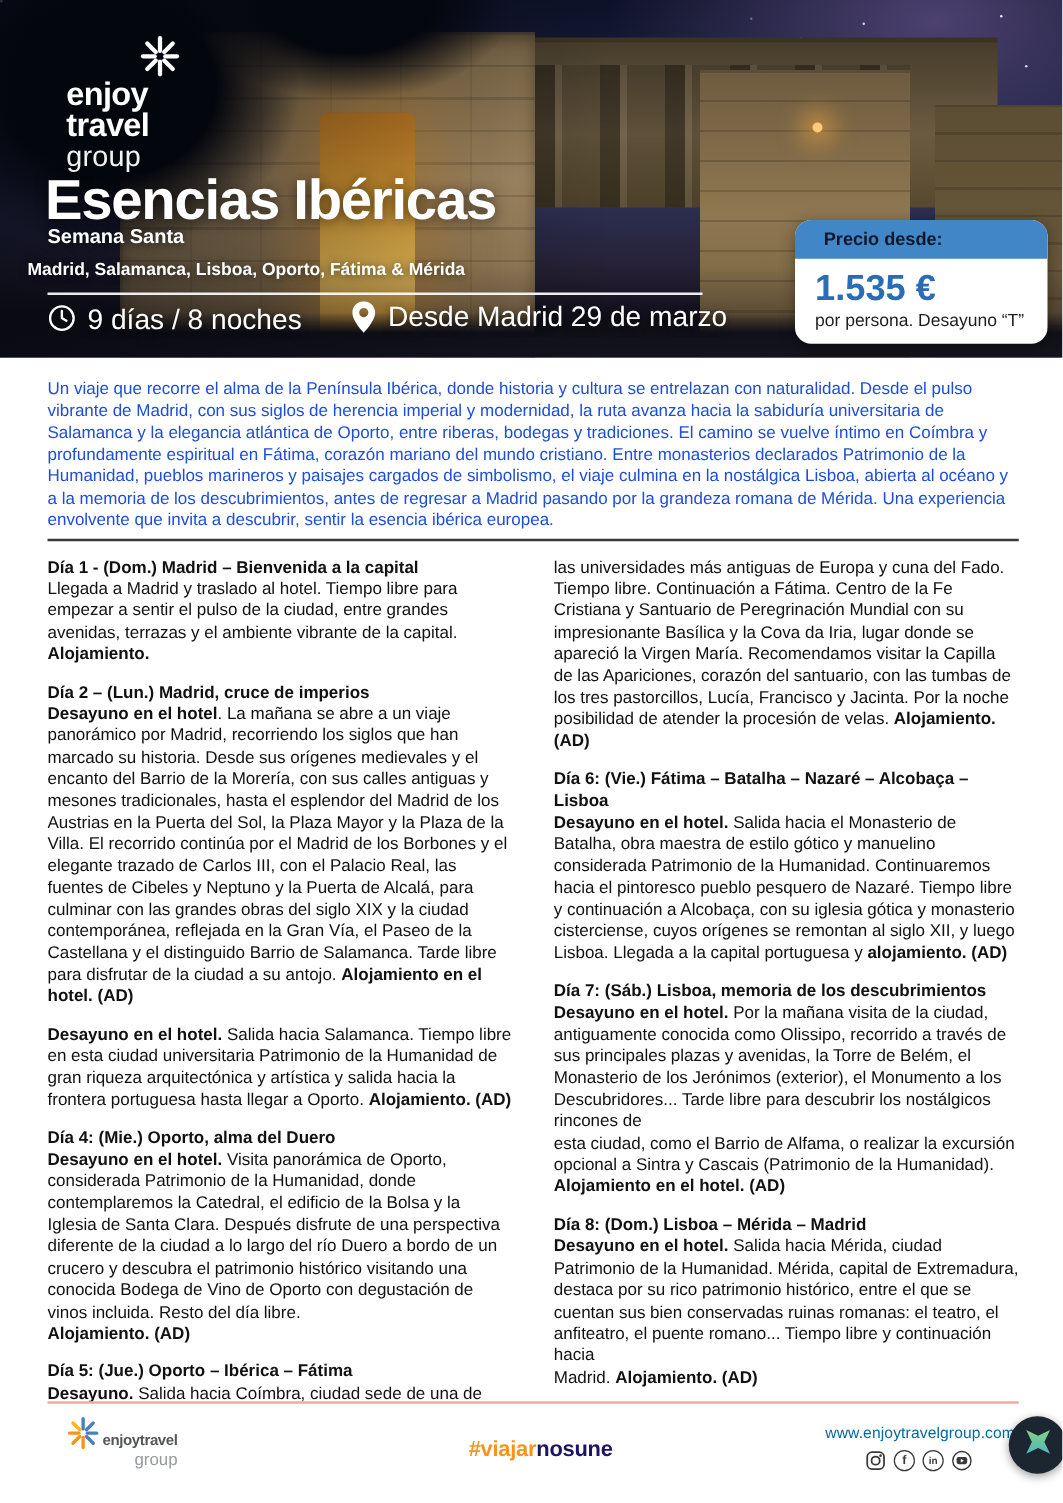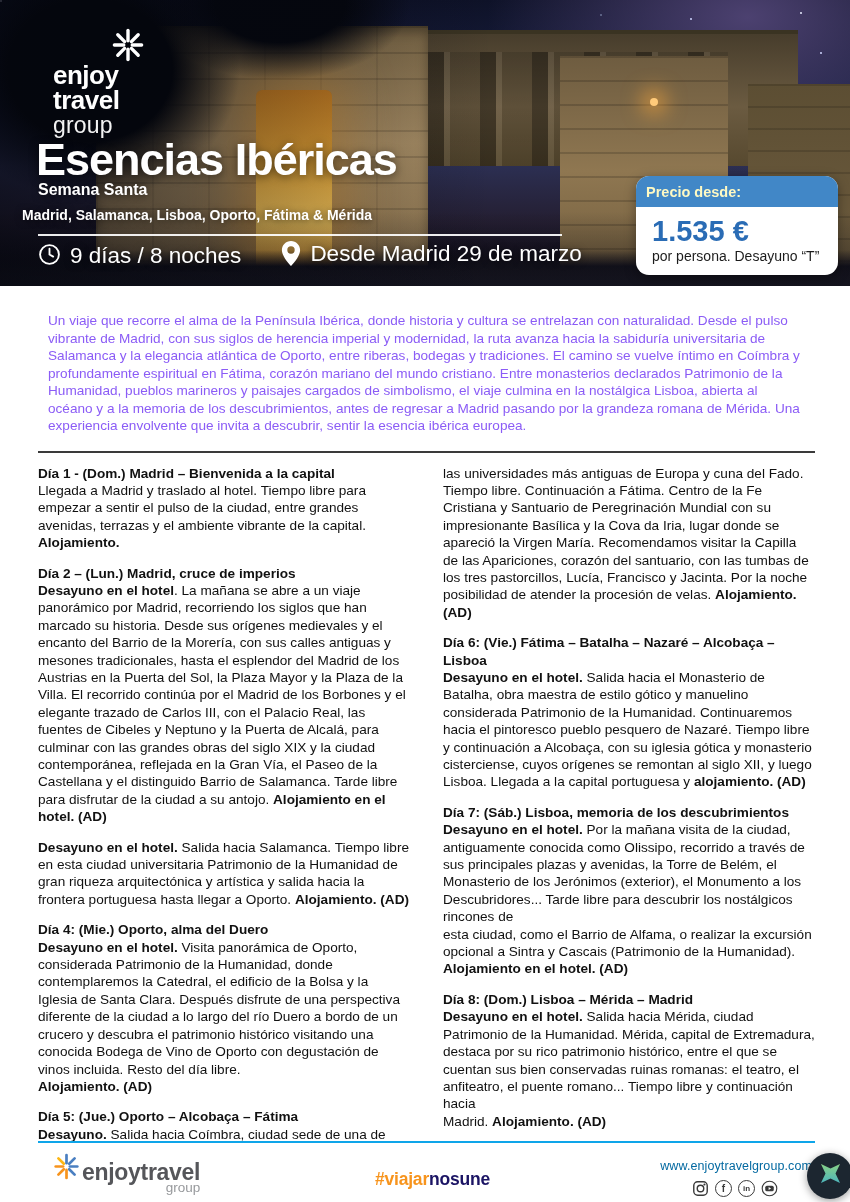--- a/index.html
+++ b/index.html
@@ -60,41 +60,41 @@
   .hero-sub1{position:absolute;left:38px;top:181px;font-size:16px;font-weight:bold;text-shadow:0 1px 7px rgba(0,0,0,0.6);}
   .hero-sub2{position:absolute;left:22px;top:207px;font-size:14px;font-weight:bold;text-shadow:0 1px 7px rgba(0,0,0,0.6);}
   .hero-divider{position:absolute;left:38px;top:234px;width:524px;height:2px;background:rgba(255,255,255,0.92);}
   .info-row{position:absolute;left:38px;top:241px;display:flex;align-items:center;font-size:22.5px;
     text-shadow:0 1px 7px rgba(0,0,0,0.6);}
   .info-item{display:flex;align-items:flex-start;gap:9px;}
   .info-item + .info-item{margin-left:40px;}
 
   .price-box{position:absolute;left:636px;top:176px;width:202px;border-radius:13px;overflow:hidden;
     background:#fff;box-shadow:0 3px 12px rgba(0,0,0,0.35);color:#1a1a1a;}
-  .price-head{background:#4187c7;color:#fef9c3;font-size:14.5px;font-weight:bold;padding:8px 10px 7px;}
+  .price-head{background:#4187c7;color:#0f172a;font-size:14.5px;font-weight:bold;padding:8px 23px 7px;}
   .price-body{padding:9px 16px 11px;}
   .price-value{color:#2a6cb5;font-size:29px;font-weight:bold;line-height:30px;}
   .price-note{font-size:14px;color:#1c1c1c;margin-top:2px;}
 
   
-  .intro{margin:10px;padding:16px 35px 6px 38px;font-size:13.6px;line-height:17.5px;color:#8b5cf6;}
-  .itinerary{margin:0 35px 0 38px;border-top:2px solid #3a3a3a;border-bottom:2px solid #0ea5e9;
+  .intro{margin:0;padding:16px 35px 6px 38px;font-size:13.6px;line-height:17.5px;color:#1d4ed8;}
+  .itinerary{margin:0 35px 0 38px;border-top:2px solid #3a3a3a;border-bottom:2px solid #fca5a5;
     padding:12px 0 0;display:flex;gap:33px;height:676px;overflow:hidden;}
   .col{flex:1;min-width:0;font-size:13.6px;line-height:17.4px;color:#111;}
   .day{margin-bottom:13px;}
   .day-title{font-weight:bold;}
   .day p{margin:0;white-space:pre-line;}
   .b{font-weight:bold;}
 
   
   .footer{display:flex;align-items:flex-start;padding:10px 38px 0 53px;position:relative;}
   .f-logo{display:flex;align-items:flex-start;width:230px;}
   .f-logo .fstar{margin-top:0;}
   .f-logo-text{margin-left:2px;margin-top:10px;}
-  .f-name{font-size:23px;font-weight:bold;color:#55565a;letter-spacing:-0.3px;line-height:18px;}
+  .f-name{font-size:12px;font-weight:bold;color:#55565a;letter-spacing:-0.3px;line-height:18px;}
   .f-sub{font-size:13.5px;color:#97999c;text-align:right;line-height:14px;}
   .f-hash{flex:1;text-align:center;margin-top:16px;font-size:17.5px;font-weight:bold;letter-spacing:-0.2px;}
   .f-hash .h1{color:#f7941d;}
   .f-hash .h2{color:#1b1464;}
   .f-right{width:230px;text-align:right;margin-top:6px;}
   .f-url{font-size:12.5px;color:#0369a1;letter-spacing:0.1px;}
   .f-social{margin-top:7px;display:flex;gap:6px;justify-content:flex-end;padding-right:34px;align-items:center;}
   .sicon{width:17px;height:17px;border:1.4px solid #3a3a3a;border-radius:50%;display:flex;
     align-items:center;justify-content:center;font-size:10px;font-weight:bold;color:#3a3a3a;box-sizing:border-box;}
   .sicon.no-ring{border:none;}
@@ -190,21 +190,21 @@
         </div>
         <div class="day">
           <p><span class="b">Desayuno en el hotel.</span><span> Salida hacia Salamanca. Tiempo libre en esta ciudad universitaria Patrimonio de la Humanidad de gran riqueza arquitectónica y artística y salida hacia la frontera portuguesa hasta llegar a Oporto. </span><span class="b">Alojamiento. (AD)</span></p>
         </div>
         <div class="day">
           <div class="day-title">Día 4: (Mie.) Oporto, alma del Duero</div>
           <p><span class="b">Desayuno en el hotel.</span><span> Visita panorámica de Oporto, considerada Patrimonio de la Humanidad, donde contemplaremos la Catedral, el edificio de la Bolsa y la Iglesia de Santa Clara. Después disfrute de una perspectiva diferente de la ciudad a lo largo del río Duero a bordo de un crucero y descubra el patrimonio histórico visitando una conocida Bodega de Vino de Oporto con degustación de vinos incluida. Resto del día libre.
 </span><span class="b">Alojamiento. (AD)</span></p>
         </div>
         <div class="day">
-          <div class="day-title">Día 5: (Jue.) Oporto – Alcobaça – Fátima</div>
+          <div class="day-title">Día 5: (Jue.) Oporto – Ibérica – Fátima</div>
           <p><span class="b">Desayuno.</span><span> Salida hacia Coímbra, ciudad sede de una de</span></p>
         </div>
       </div>
       <div class="col">
         <div class="day">
           <p><span>las universidades más antiguas de Europa y cuna del Fado. Tiempo libre. Continuación a Fátima. Centro de la Fe Cristiana y Santuario de Peregrinación Mundial con su impresionante Basílica y la Cova da Iria, lugar donde se apareció la Virgen María. Recomendamos visitar la Capilla de las Apariciones, corazón del santuario, con las tumbas de los tres pastorcillos, Lucía, Francisco y Jacinta. Por la noche posibilidad de atender la procesión de velas. </span><span class="b">Alojamiento. (AD)</span></p>
         </div>
         <div class="day">
           <div class="day-title">Día 6: (Vie.) Fátima – Batalha – Nazaré – Alcobaça – Lisboa</div>
           <p><span class="b">Desayuno en el hotel.</span><span> Salida hacia el Monasterio de Batalha, obra maestra de estilo gótico y manuelino considerada Patrimonio de la Humanidad. Continuaremos hacia el pintoresco pueblo pesquero de Nazaré. Tiempo libre y continuación a Alcobaça, con su iglesia gótica y monasterio cisterciense, cuyos orígenes se remontan al siglo XII, y luego Lisboa. Llegada a la capital portuguesa y </span><span class="b">alojamiento. (AD)</span></p>

